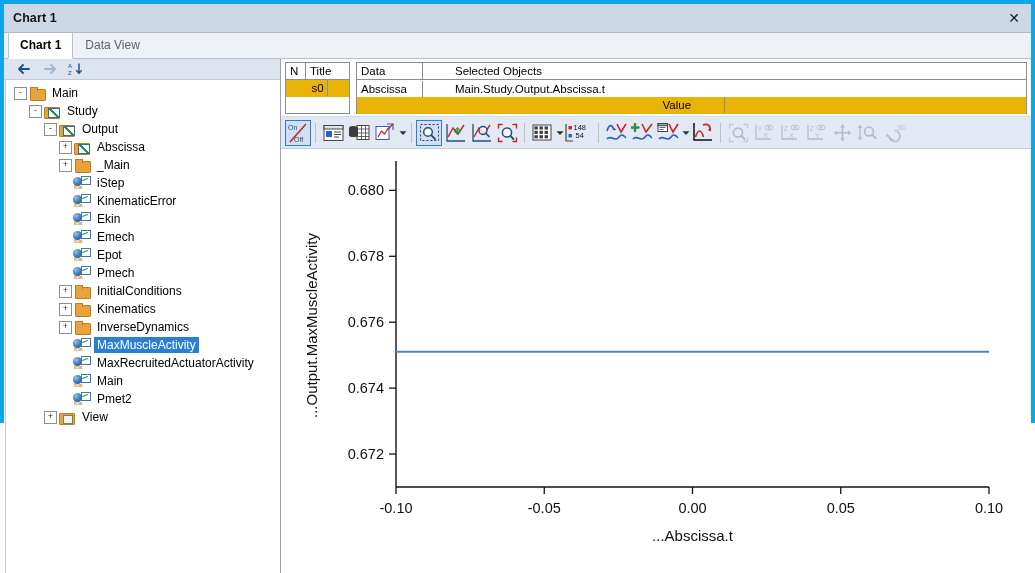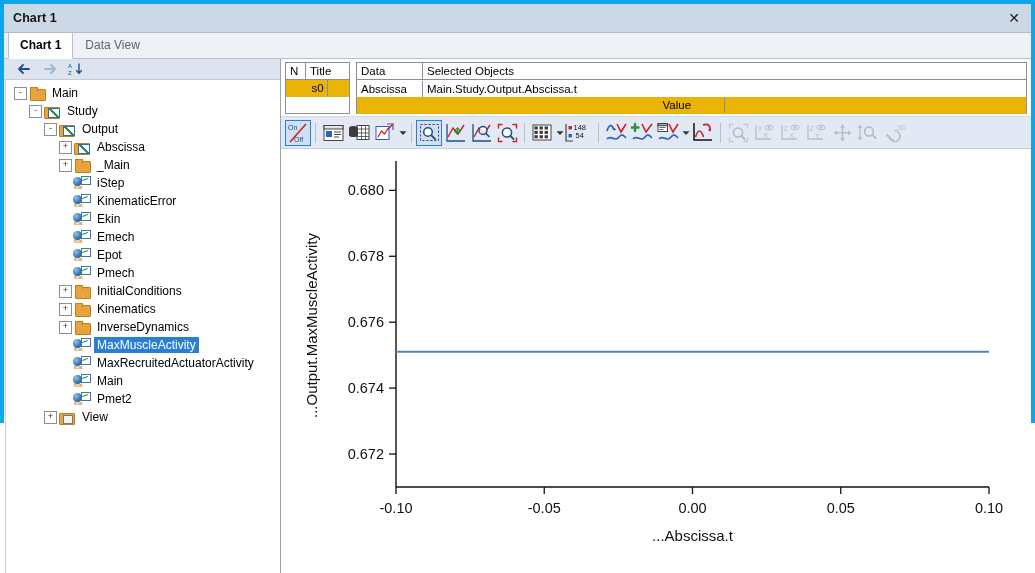--- a/index.html
+++ b/index.html
@@ -84,21 +84,21 @@
   .tbl{border:1px solid #8a8f96;box-sizing:border-box;background:#fff;font-size:11.5px;}
   .series-tbl{width:65px;}
   .axis-tbl{flex:1;}
   .trow{display:flex;height:17px;align-items:center;box-sizing:border-box;}
   .trow.hdr{border-bottom:1px solid #8a8f96;background:#fff;}
   .trow.shade{background:#eab308;flex-direction:column;}
   .tc{padding:0 4px;line-height:16px;overflow:hidden;white-space:nowrap;box-sizing:border-box;}
   .series-tbl .c1{width:20px;border-right:1px solid #8a8f96;}
   .series-tbl .c2{flex:1;}
   .axis-tbl .c1{width:66px;border-right:1px solid #8a8f96;}
-  .axis-tbl .c2{flex:1;}
+  .axis-tbl .c2{flex:1;margin-left:28px;}
 
   
   .chart-toolbar{height:32px;background:#e3e9f4;border-bottom:1px solid #c7cfdd;
                  display:flex;align-items:center;padding:0 4px;box-sizing:border-box;gap:0px;}
   .tb-btn{width:26px;height:26px;display:flex;align-items:center;justify-content:center;
           cursor:pointer;box-sizing:border-box;border:1px solid transparent;position:relative;text-align:right;}
   .tb-btn.wide{width:30px;}
   .tb-btn.active{border:1px solid #2a7fd4;background:#cfe0f4;}
   .tb-btn.dis{opacity:.33;cursor:default;}
   .tb-sep{width:1px;height:20px;background:#b7c0cf;margin:0 4px;flex:none;}

